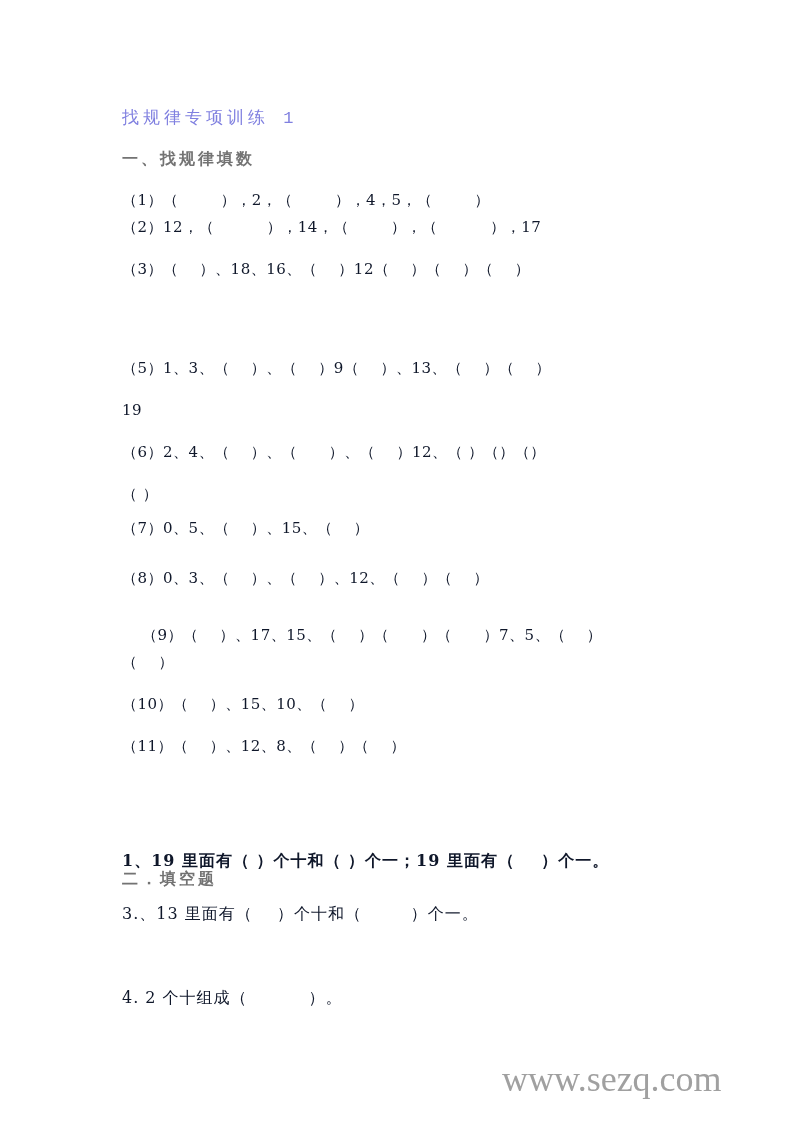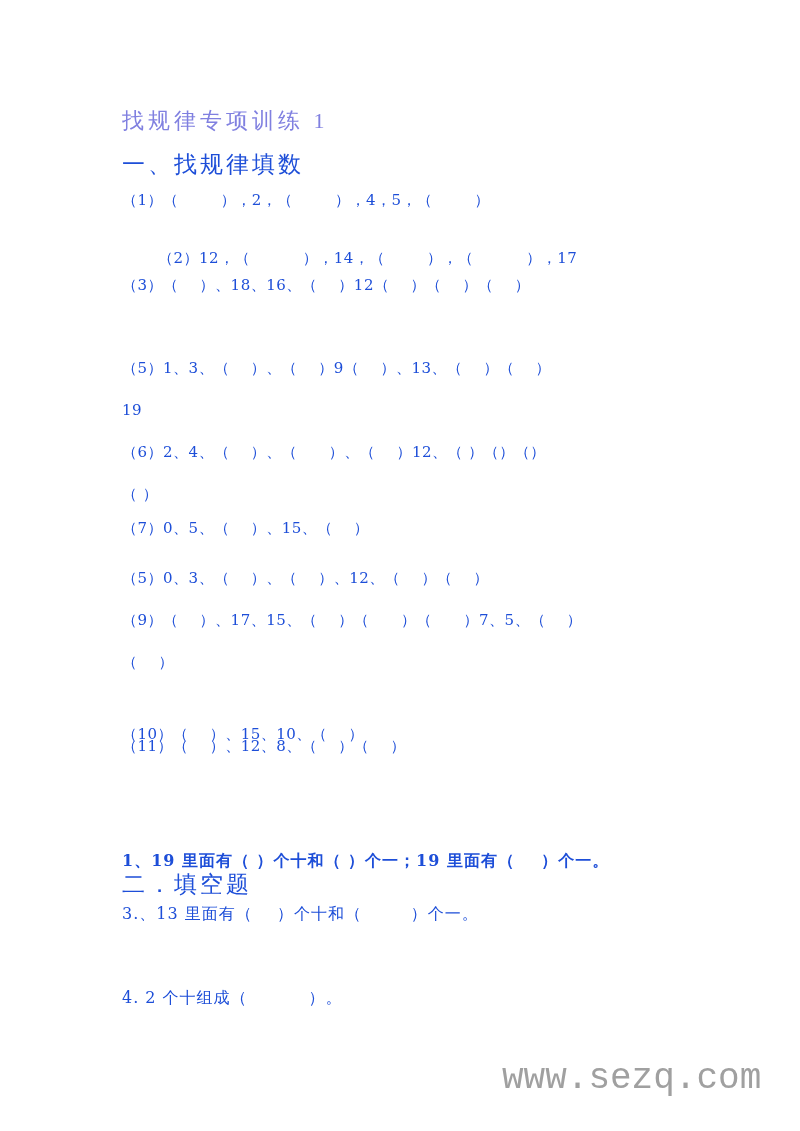--- a/index.html
+++ b/index.html
@@ -19,79 +19,79 @@
       position: absolute;
       left: 0;
       top: 0;
       width: 800px;
       height: 1131px;
     }
     .title {
       position: absolute;
       left: 122px;
       top: 106px;
-      font-family: Liberation Serif, serif;
-      font-size: 22px;
+      font-family: Liberation Mono, monospace;
+      font-size: 17px;
       letter-spacing: 4px;
       color: #8080e0;
       white-space: nowrap;
     }
     .section-heading {
       position: absolute;
       left: 122px;
       font-family: "DejaVu Sans", "Liberation Sans", sans-serif;
-      font-size: 23px;
-      font-weight: normal;
+      font-size: 16px;
+      font-weight: bold;
       letter-spacing: 3px;
-      color: #1d4ed8;
+      color: #737373;
       white-space: nowrap;
     }
     .line {
       position: absolute;
       left: 122px;
       font-size: 15px;
       white-space: pre;
-      color: #1d4ed8;
+      color: #0f172a;
       letter-spacing: 0.5px;
     }
     .line.q2 {
       font-size: 16px;
       letter-spacing: 1px;
     }
     .watermark {
       position: absolute;
       left: 502px;
       top: 1058px;
-      font-family: Liberation Mono, monospace;
+      font-family: Liberation Serif, serif;
       font-size: 36px;
       color: #a0a0a0;
       white-space: nowrap;
     }
   </style>
 </head>
 <body>
 
 <div class="page">
 
   <div class="title">找规律专项训练 1</div>
 
   <div class="section-heading" style="top:149px;">一、找规律填数</div>
 
   <div class="line" style="top:191px;">（1）（        ），2，（        ），4，5，（        ）</div>
-  <div class="line" style="top:249px;margin-left:36px;">（2）12，（          ），14，（        ），（          ），17</div>
-  <div class="line" style="top:276px;">（3）（    ）、18、16、（    ）12（    ）（    ）（    ）</div>
+  <div class="line" style="top:218px;">（2）12，（          ），14，（        ），（          ），17</div>
+  <div class="line" style="top:260px;">（3）（    ）、18、16、（    ）12（    ）（    ）（    ）</div>
   <div class="line" style="top:359px;text-align:right;">（5）1、3、（    ）、（    ）9（    ）、13、（    ）（    ）</div>
   <div class="line" style="top:401px;">19</div>
   <div class="line" style="top:443px;">（6）2、4、（    ）、（      ）、（    ）12、（ ）（）（）</div>
   <div class="line" style="top:485px;">（ ）</div>
   <div class="line" style="top:519px;">（7）0、5、（    ）、15、（    ）</div>
-  <div class="line" style="top:569px;">（5）0、3、（    ）、（    ）、12、（    ）（    ）</div>
-  <div class="line" style="top:611px;">（9）（    ）、17、15、（    ）（      ）（      ）7、5、（    ）</div>
+  <div class="line" style="top:569px;">（8）0、3、（    ）、（    ）、12、（    ）（    ）</div>
+  <div class="line" style="top:626px;margin-left:20px;">（9）（    ）、17、15、（    ）（      ）（      ）7、5、（    ）</div>
   <div class="line" style="top:653px;">（    ）</div>
-  <div class="line" style="top:695px;margin-top:30px;">（10）（    ）、15、10、（    ）</div>
+  <div class="line" style="top:695px;">（10）（    ）、15、10、（    ）</div>
   <div class="line" style="top:737px;">（11）（    ）、12、8、（    ）（    ）</div>
 
   <div class="section-heading" style="top:869px;">二．填空题</div>
 
   <div class="line q2" style="top:851px;font-weight:bold;">1、19 里面有（ ）个十和（ ）个一；19 里面有（    ）个一。</div>
   <div class="line q2" style="top:904px;">3.、13 里面有（    ）个十和（        ）个一。</div>
   <div class="line q2" style="top:988px;text-align:center;">4. 2 个十组成（          ）。</div>
 
   <div class="watermark">www.sezq.com</div>
 </div>

